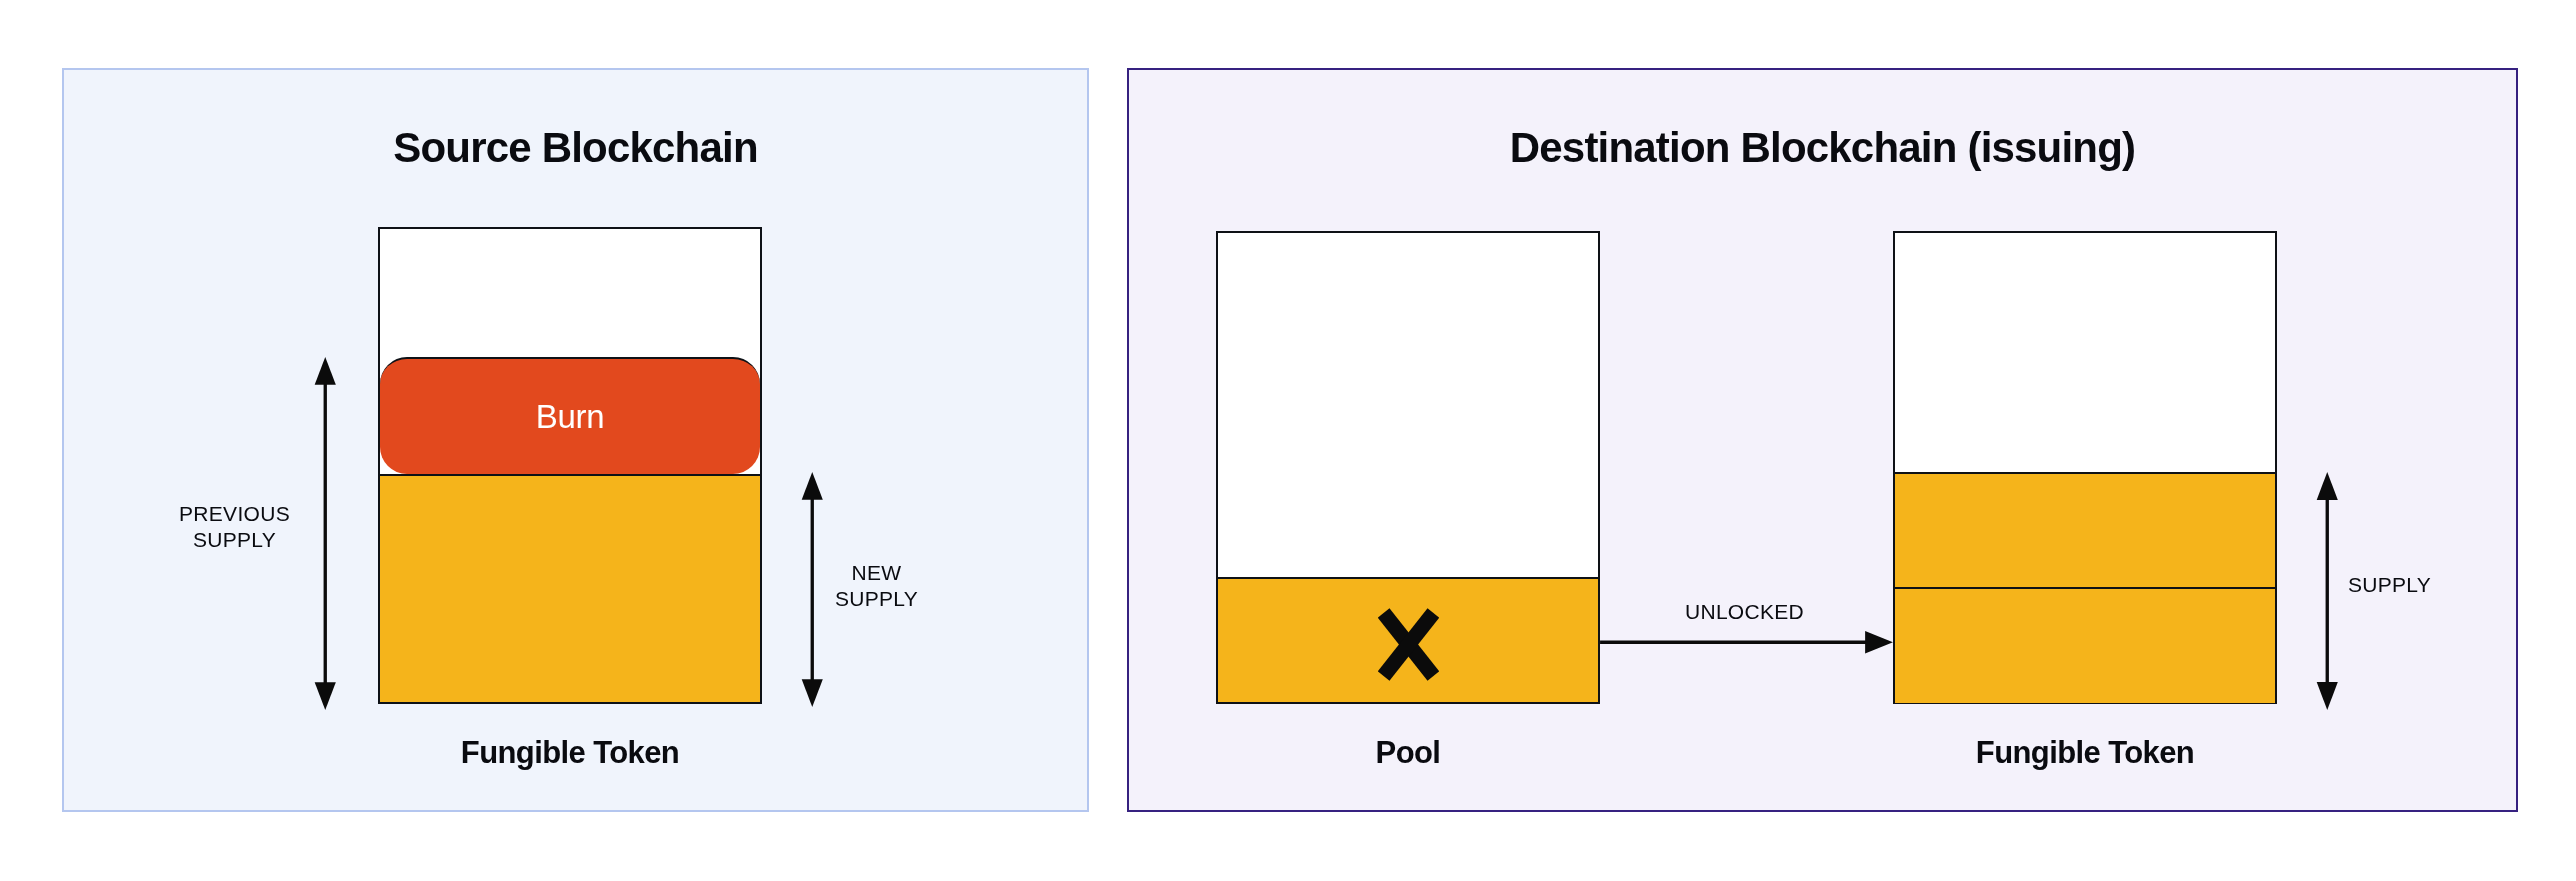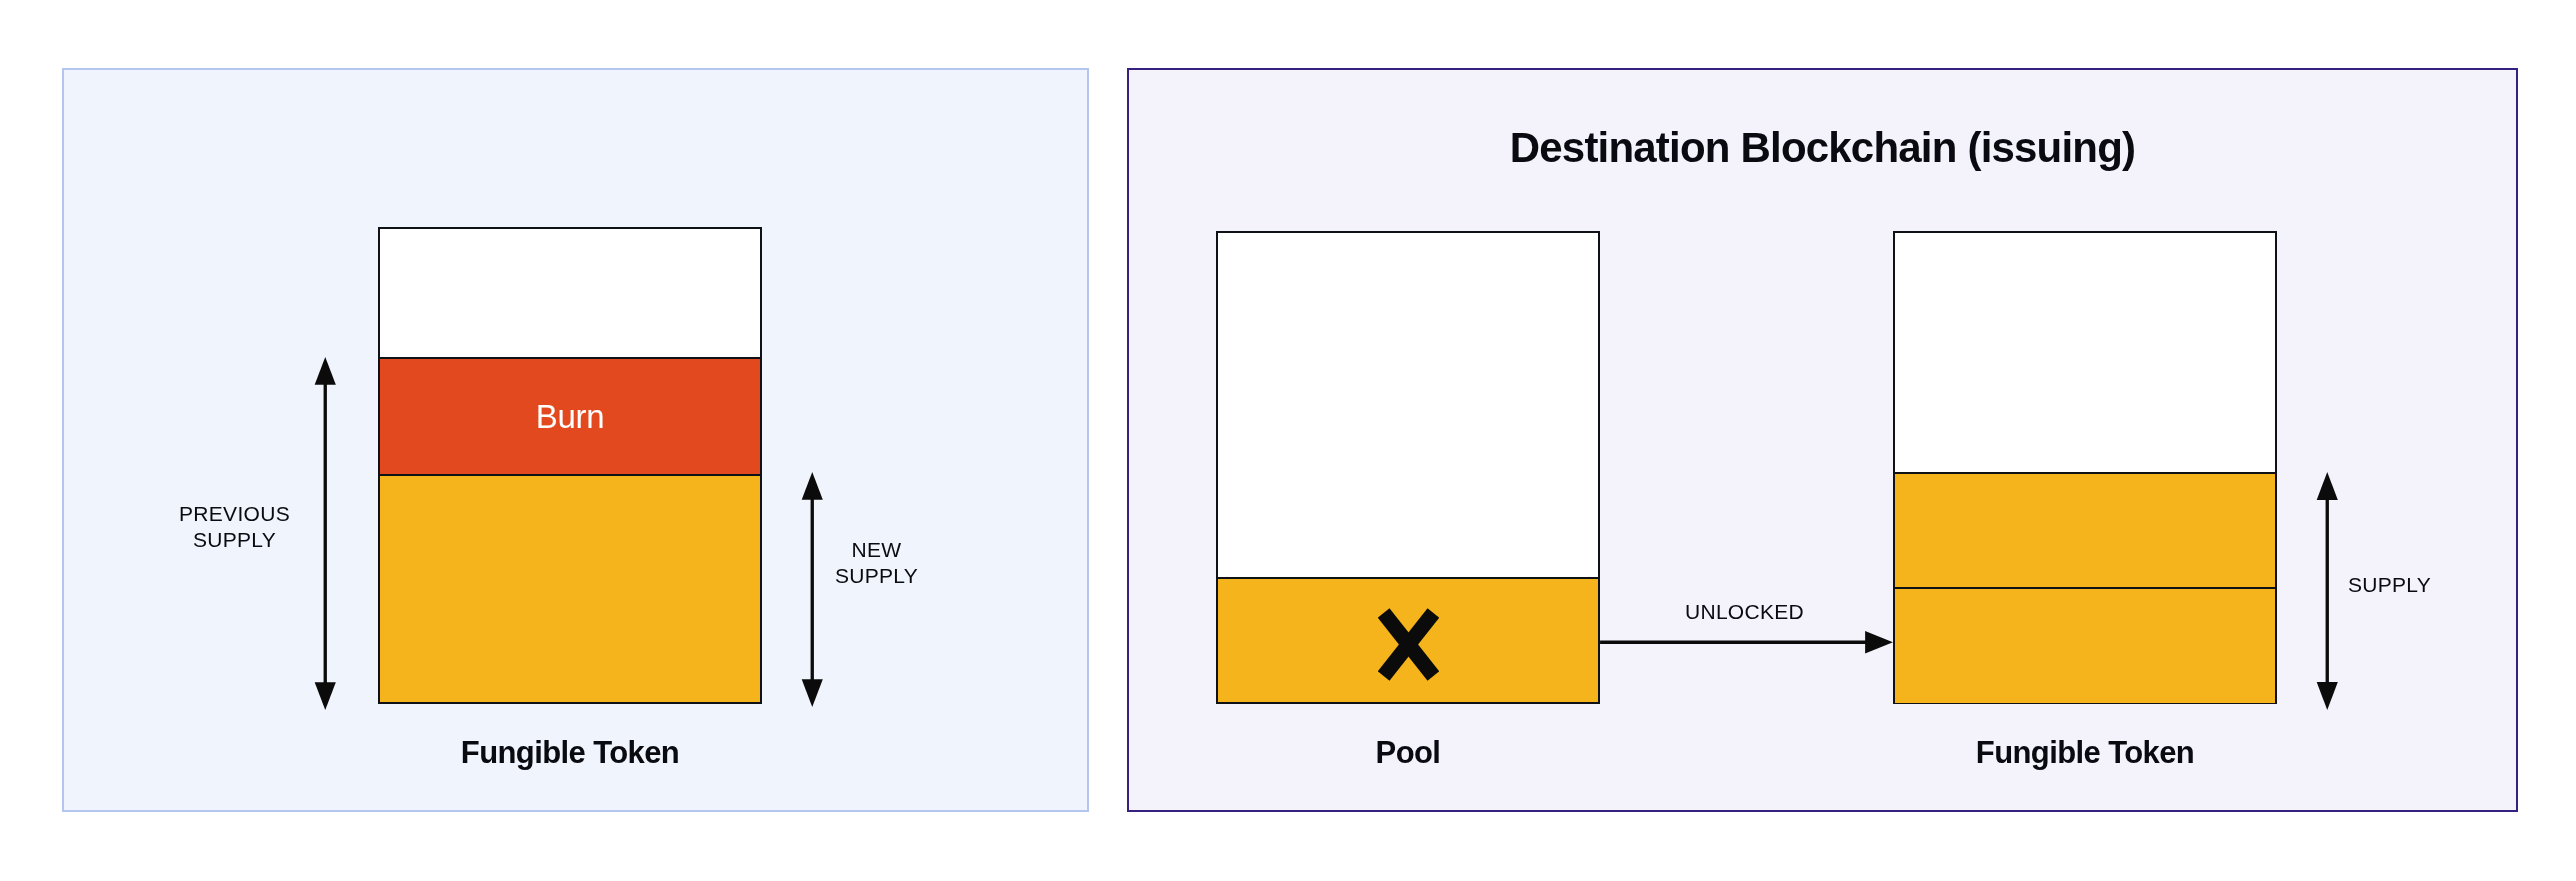--- a/index.html
+++ b/index.html
@@ -60,21 +60,21 @@
   .seg-divider { border-top: 2.2px solid var(--bar-border); }
   .seg-white { background: var(--bar-white); }
   .seg-burn {
     background: var(--burn-fill);
     display: flex; align-items: center; justify-content: center;
   }
   .seg-token { background: var(--token-fill); }
 
   #source-bar { left: 314px; top: 157px; width: 384px; height: 477px; }
   #source-seg-white { height: 128px; }
-  #source-seg-burn  { height: 117px; }
+  #source-seg-burn  { height: 117px; border-radius: 27px; }
   #source-seg-token { height: 228px; }
 
   .burn-label {
     font-size: 33px; font-weight: 500; letter-spacing: -0.3px;
     color: var(--burn-text);
   }
 
   #pool-bar { left: 87px; top: 161px; width: 384px; height: 473px; }
   #pool-seg-white { height: 344px; }
   #pool-seg-token {
@@ -99,41 +99,42 @@
   #pool-label       { left: 87px; width: 384px; top: 665px; }
   #ft-label         { left: 764px; width: 384px; top: 665px; }
 
   .caps-label {
     position: absolute; text-align: center;
     font-size: 21px; line-height: 26px; font-weight: 400;
     letter-spacing: 0.3px;
     color: var(--ink);
   }
   #prev-supply-label { left: 87px; top: 431px; width: 167px; }
-  #new-supply-label  { left: 729px; top: 467px; width: 167px; }
+  #new-supply-label  { left: 729px; top: 490px; width: 167px; }
   #unlocked-label    { left: 504px; top: 529px; width: 223px; }
   #supply-label      { left: 1177px; top: 502px; width: 167px; }
 
   .arrow-svg { position: absolute; display: block; }
   #prev-supply-arrow { left: 249px; top: 287px; }
   #new-supply-arrow  { left: 736px; top: 402px; }
   #supply-arrow      { left: 1186px; top: 402px; }
   #unlocked-arrow    { left: 471px; top: 560px; }
 
   .arrow-svg line    { stroke: var(--arrow); }
   .arrow-svg polygon { fill: var(--arrow); }
   .x-icon line       { stroke: var(--arrow); }
 </style>
 </head>
 <body>
 
 <div id="canvas">
 
   <div class="panel" id="source-panel">
 
+    <div class="panel-title">Source Blockchain</div>
 
     <div class="bar" id="source-bar">
       <div class="seg seg-white" id="source-seg-white"></div>
       <div class="seg seg-burn seg-divider" id="source-seg-burn">
         <span class="burn-label">Burn</span>
       </div>
       <div class="seg seg-token seg-divider" id="source-seg-token"></div>
     </div>
 
     <svg class="arrow-svg" id="prev-supply-arrow" width="24.5" height="353" viewBox="0 0 44 634">

